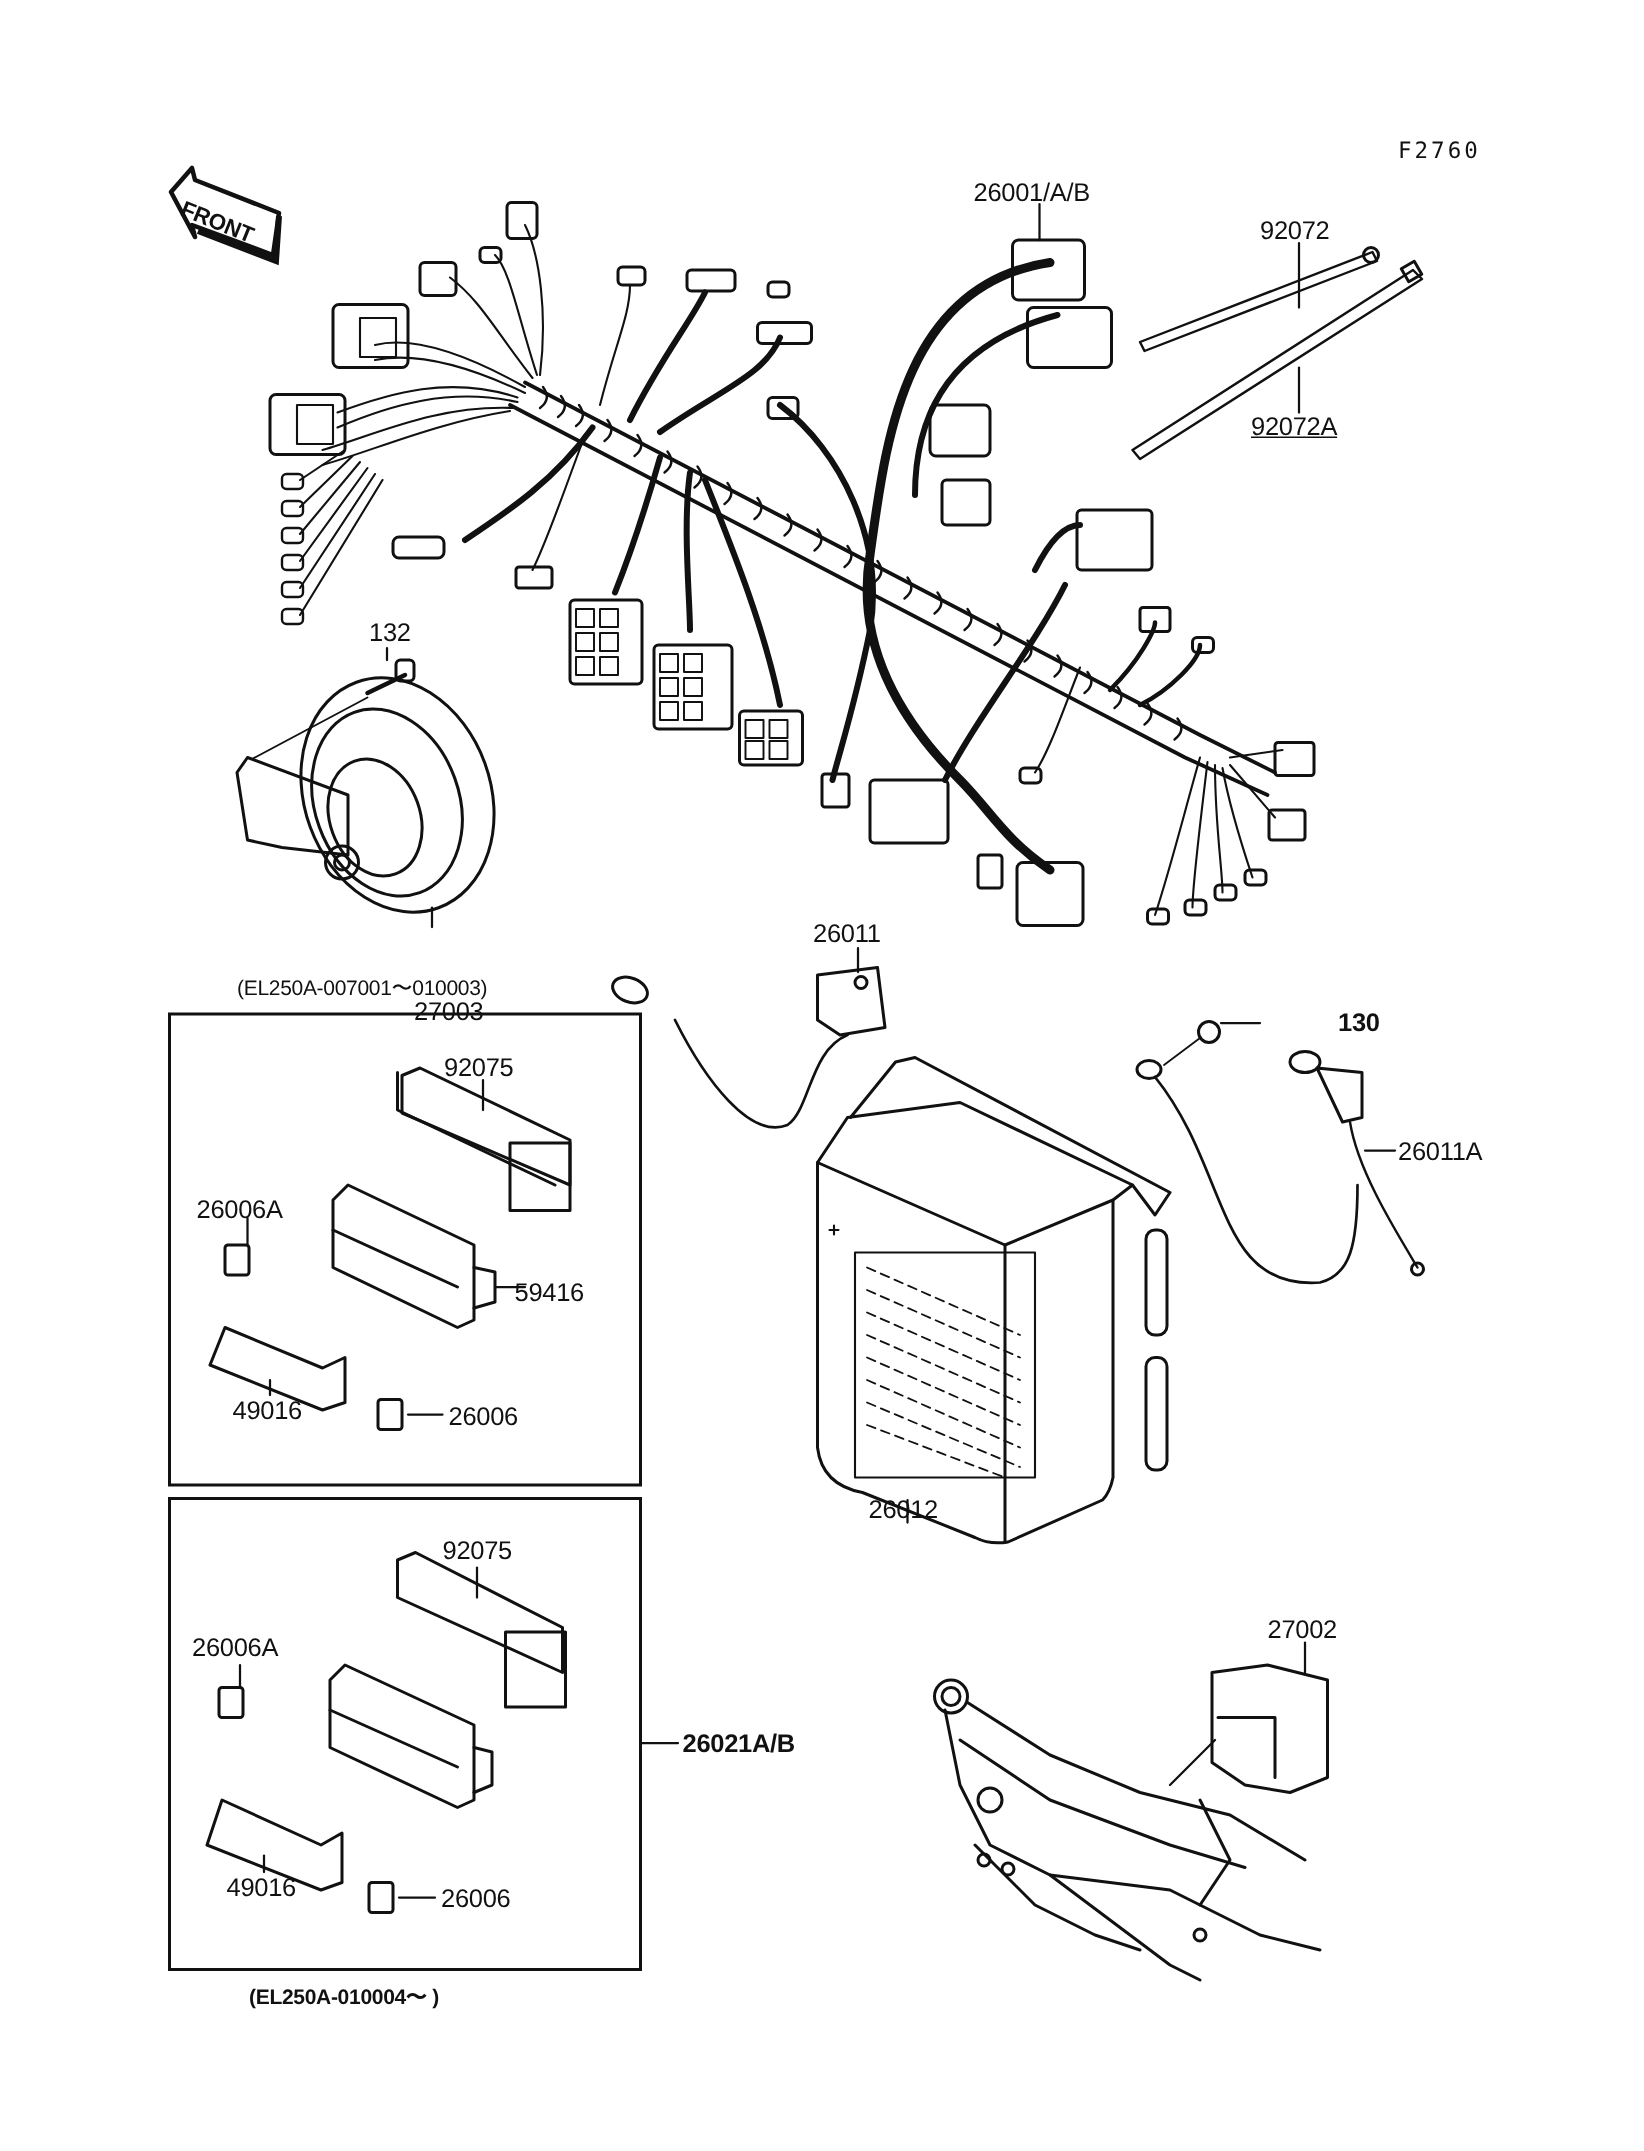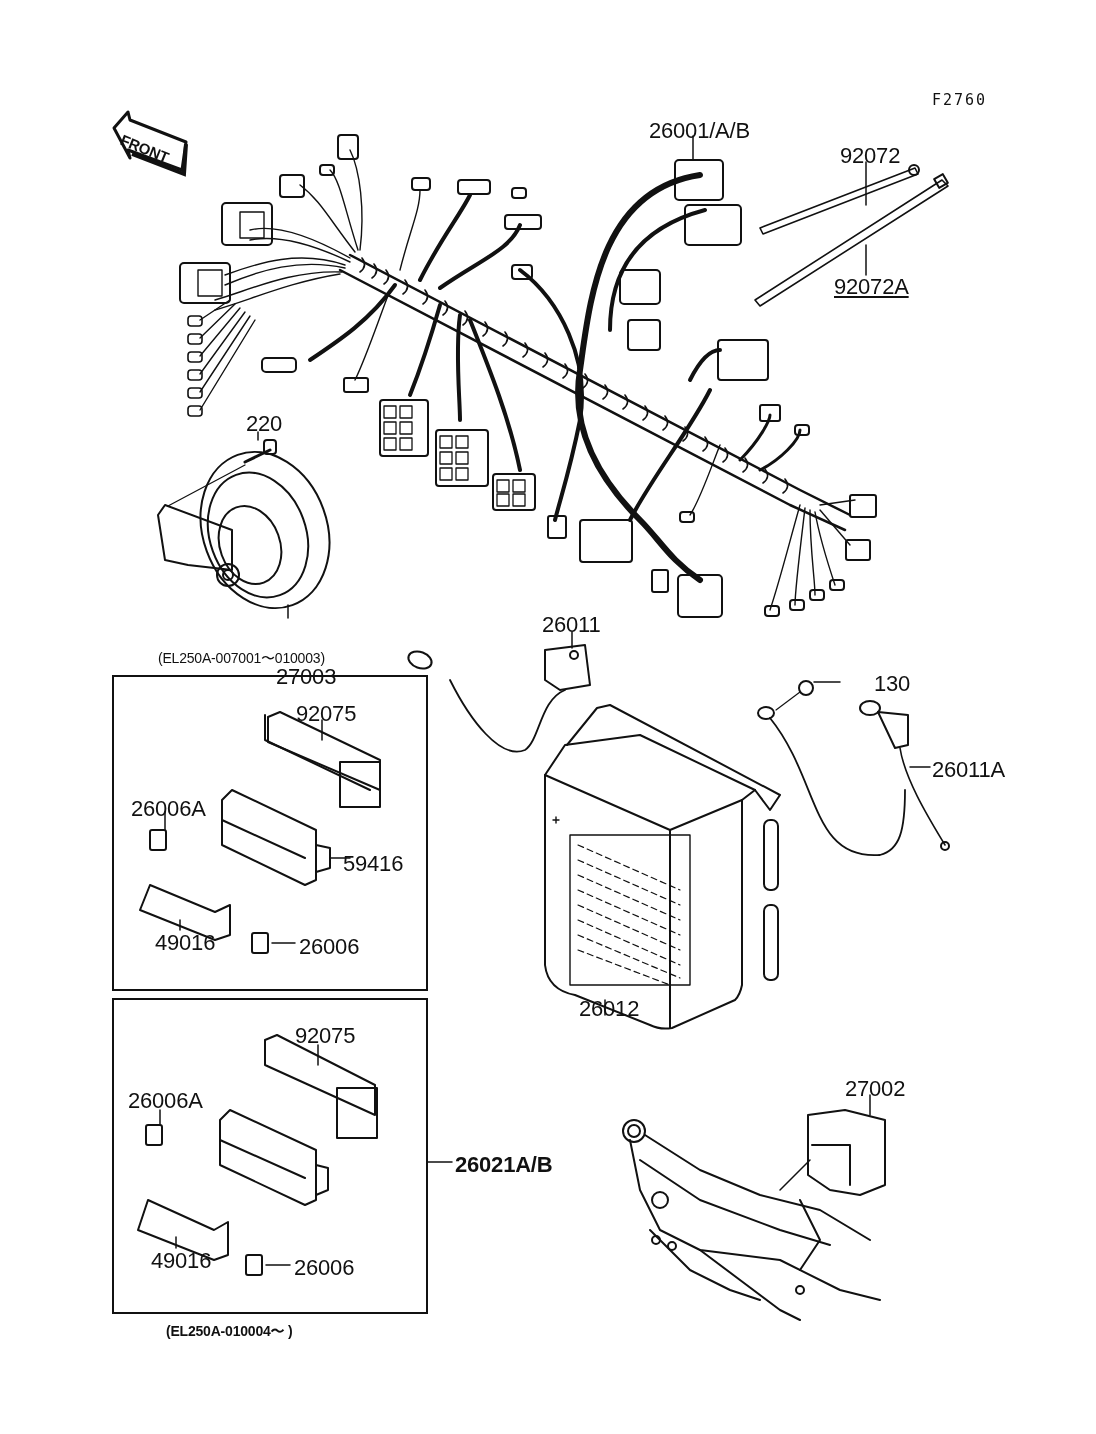--- a/index.html
+++ b/index.html
@@ -1,19 +1,19 @@
 <!DOCTYPE html>
 <html><head>
   <meta charset="utf-8">
   <style>
     html, body { margin: 0; padding: 0; background: #ffffff; }
     body { width: 1096px; height: 1434px; position: relative; overflow: hidden;
            font-family: "Liberation Sans", sans-serif; color: #111; }
     svg#art { position: absolute; left: 0; top: 0; }
-    .lbl { position: absolute; font-size: 22px; font-weight: 400; letter-spacing: -0.2px;
+    .lbl { position: absolute; font-size: 17px; font-weight: 400; letter-spacing: -0.2px;
            white-space: nowrap; color: #111; line-height: 1; }
     .fig { font-family: "DejaVu Sans Mono", monospace; font-size: 15px; letter-spacing: 2px; }
     .range { font-size: 14px; }
     .box { position: absolute; border: 2px solid #111; box-sizing: border-box; }
     .front { position: absolute; left: 108px; top: 108px; width: 82px; height: 70px; }
   </style>
 </head>
 <body>
 
 <svg id="art" width="1096" height="1434" viewBox="0 0 1096 1434" fill="none" stroke="#111" stroke-width="2" stroke-linecap="round" stroke-linejoin="round">
@@ -281,37 +281,37 @@
   <path d="M24 46 L 76 66 L 78 36" fill="none" stroke="#111" stroke-width="4"></path>
 </svg>
 <div class="lbl" style="left:124px; top:132px; font-size:15px; font-weight:700; transform:rotate(22deg); transform-origin:left top;">FRONT</div>
 
 <div class="lbl fig" style="left:932px; top:93px;">F2760</div>
 
 <div class="lbl" style="left:649px; top:120px;">26001/A/B</div>
 <div class="lbl" style="left:840px; top:145px;">92072</div>
 <div class="lbl" style="left:834px; top:276px;text-decoration:underline;">92072A</div>
 
-<div class="lbl" style="left:246px; top:413px;">220</div>
+<div class="lbl" style="left:246px; top:413px;">132</div>
 <div class="lbl" style="left:276px; top:622px;margin-top:44px;">27003</div>
 
 <div class="lbl range" style="left:158px; top:651px;">(EL250A-007001〜010003)</div>
 <div class="box" style="left:112px; top:675px; width:316px; height:316px;"></div>
 <div class="lbl" style="left:296px; top:703px;">92075</div>
 <div class="lbl" style="left:131px; top:798px;">26006A</div>
 <div class="lbl" style="left:343px; top:853px;">59416</div>
 <div class="lbl" style="left:155px; top:932px;">49016</div>
 <div class="lbl" style="left:299px; top:936px;">26006</div>
 
 <div class="box" style="left:112px; top:998px; width:316px; height:316px;"></div>
 <div class="lbl" style="left:295px; top:1025px;">92075</div>
 <div class="lbl" style="left:128px; top:1090px;">26006A</div>
 <div class="lbl" style="left:455px; top:1154px;font-weight:bold;">26021A/B</div>
 <div class="lbl" style="left:151px; top:1250px;">49016</div>
 <div class="lbl" style="left:294px; top:1257px;">26006</div>
 <div class="lbl range" style="left:166px; top:1324px;font-weight:bold;">(EL250A-010004〜            )</div>
 
 <div class="lbl" style="left:542px; top:614px;">26011</div>
-<div class="lbl" style="left:874px; top:673px;">130</div>
+<div class="lbl" style="left:892px; top:673px;font-weight:bold;">130</div>
 <div class="lbl" style="left:932px; top:759px;text-align:center;">26011A</div>
 <div class="lbl" style="left:579px; top:998px;">26012</div>
 
 <div class="lbl" style="left:845px; top:1078px;">27002</div>
 
 </body></html>

